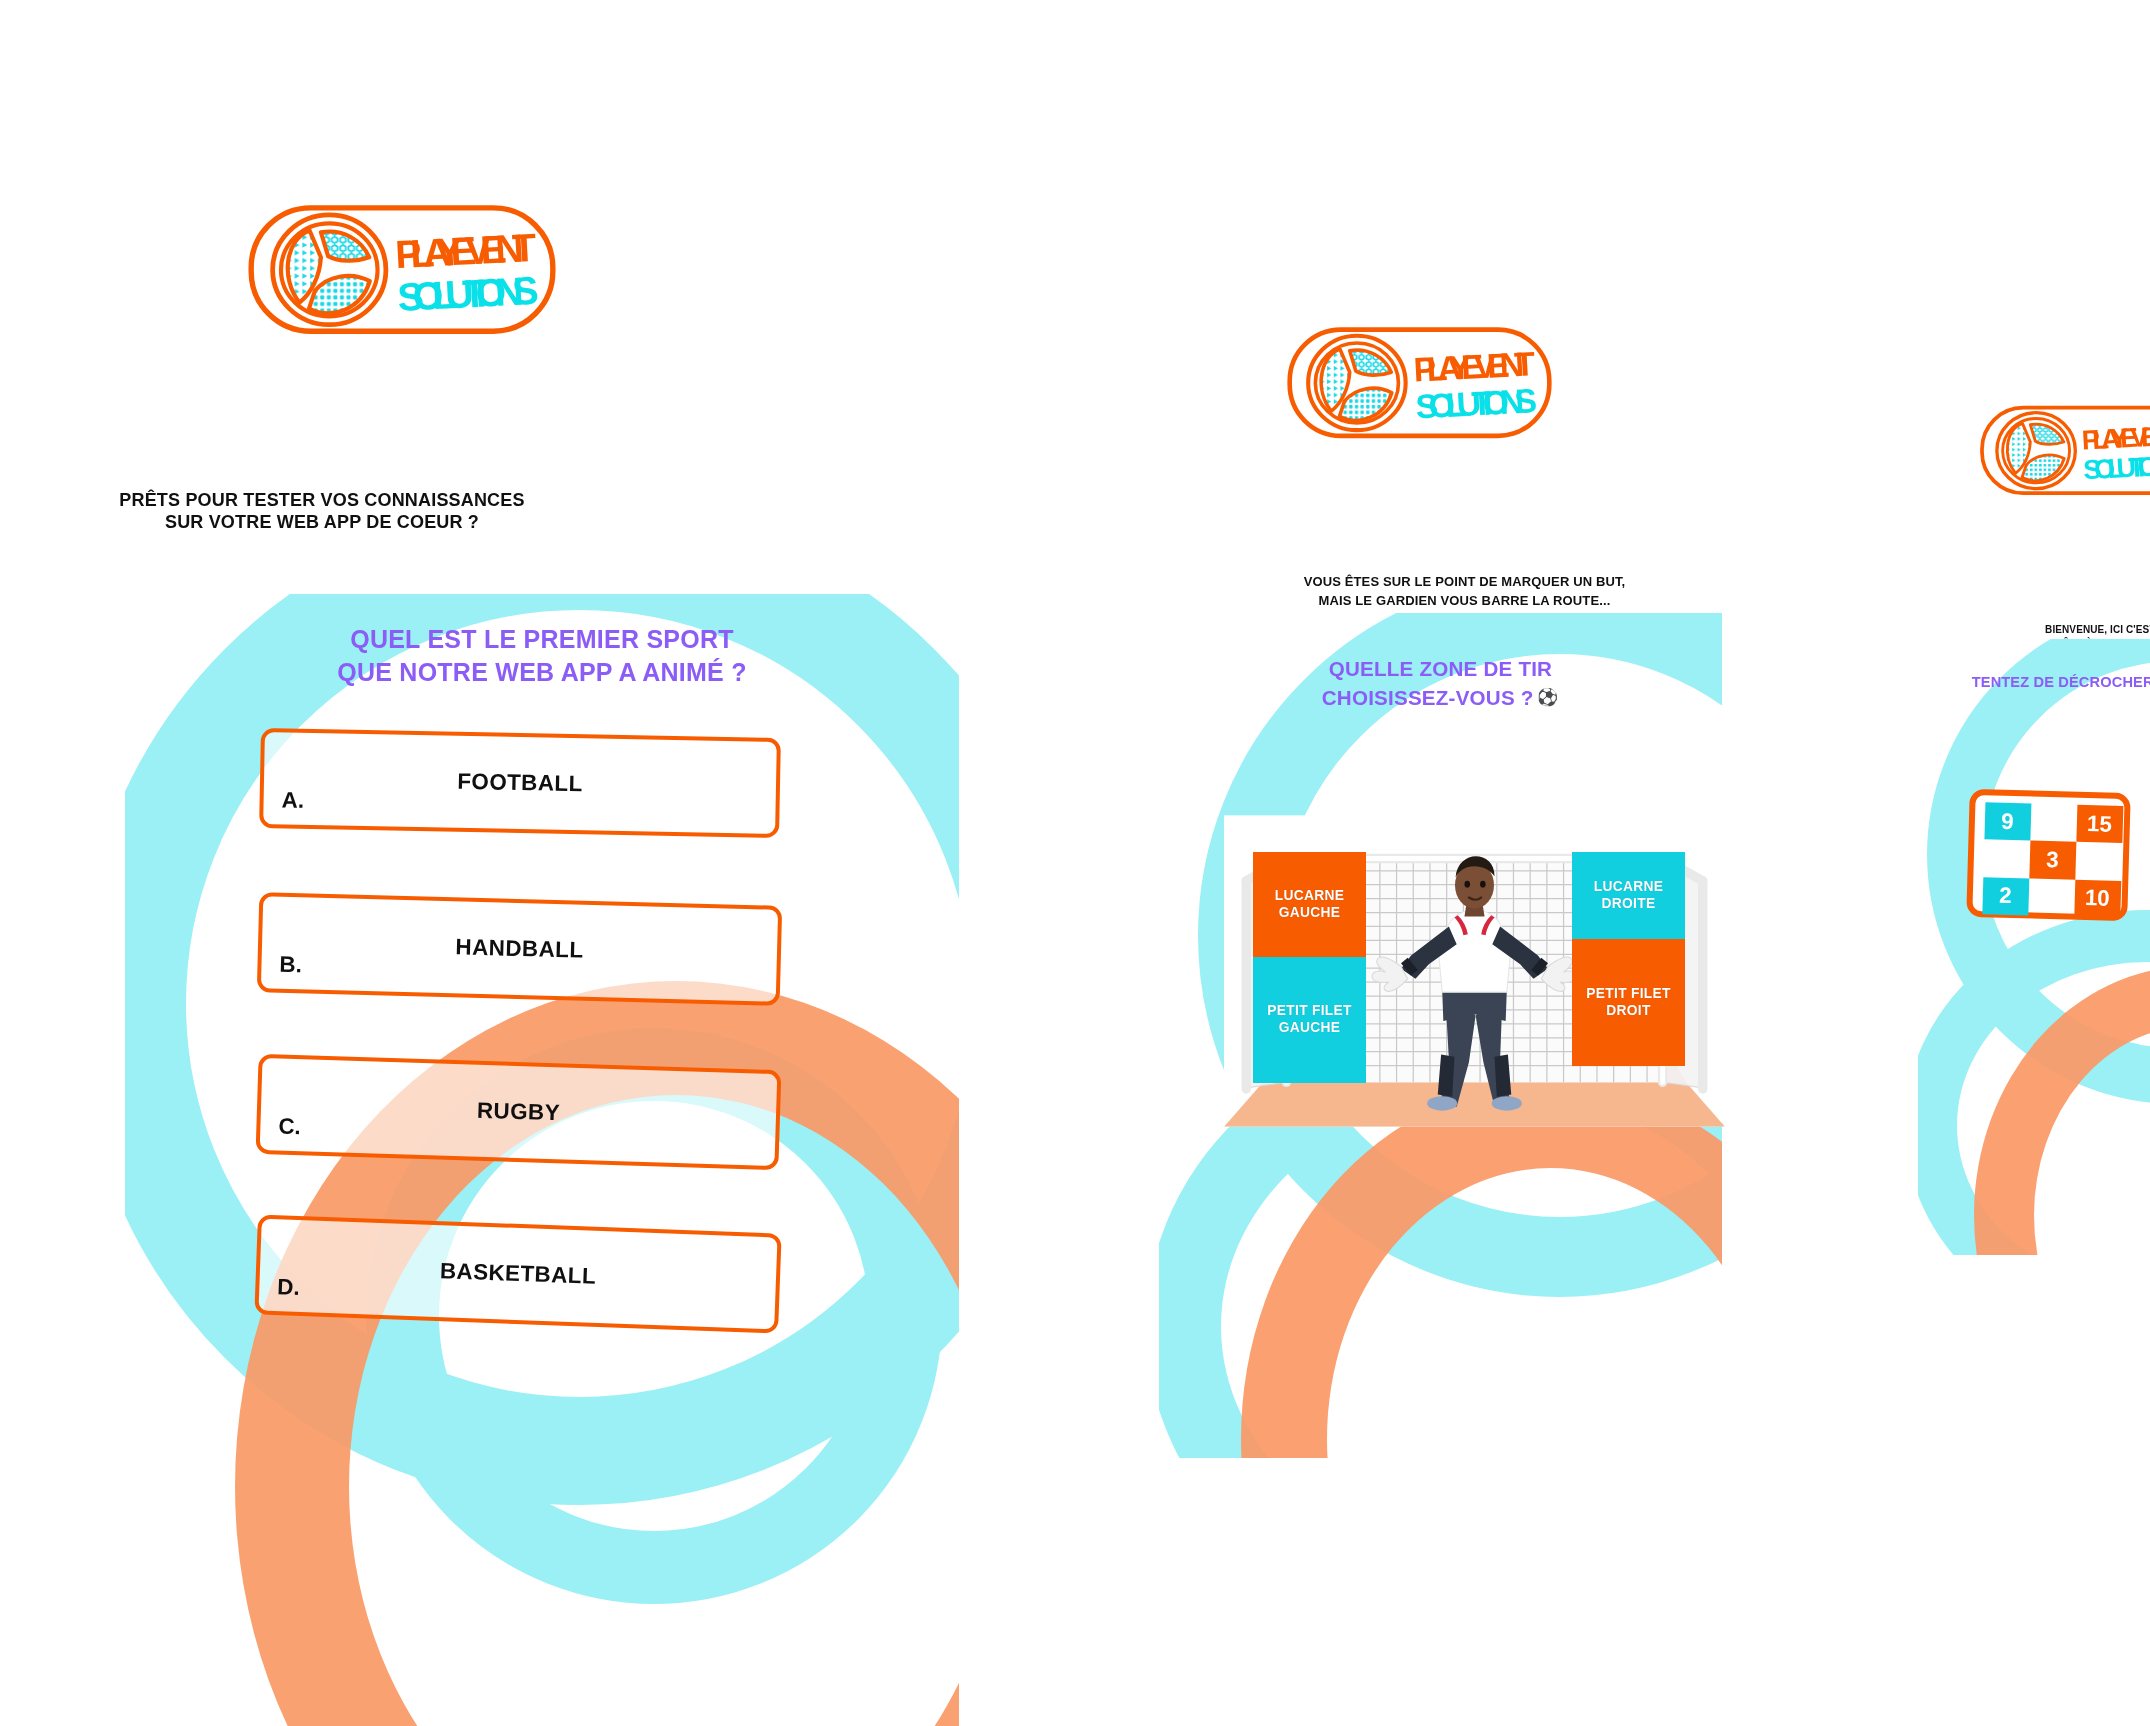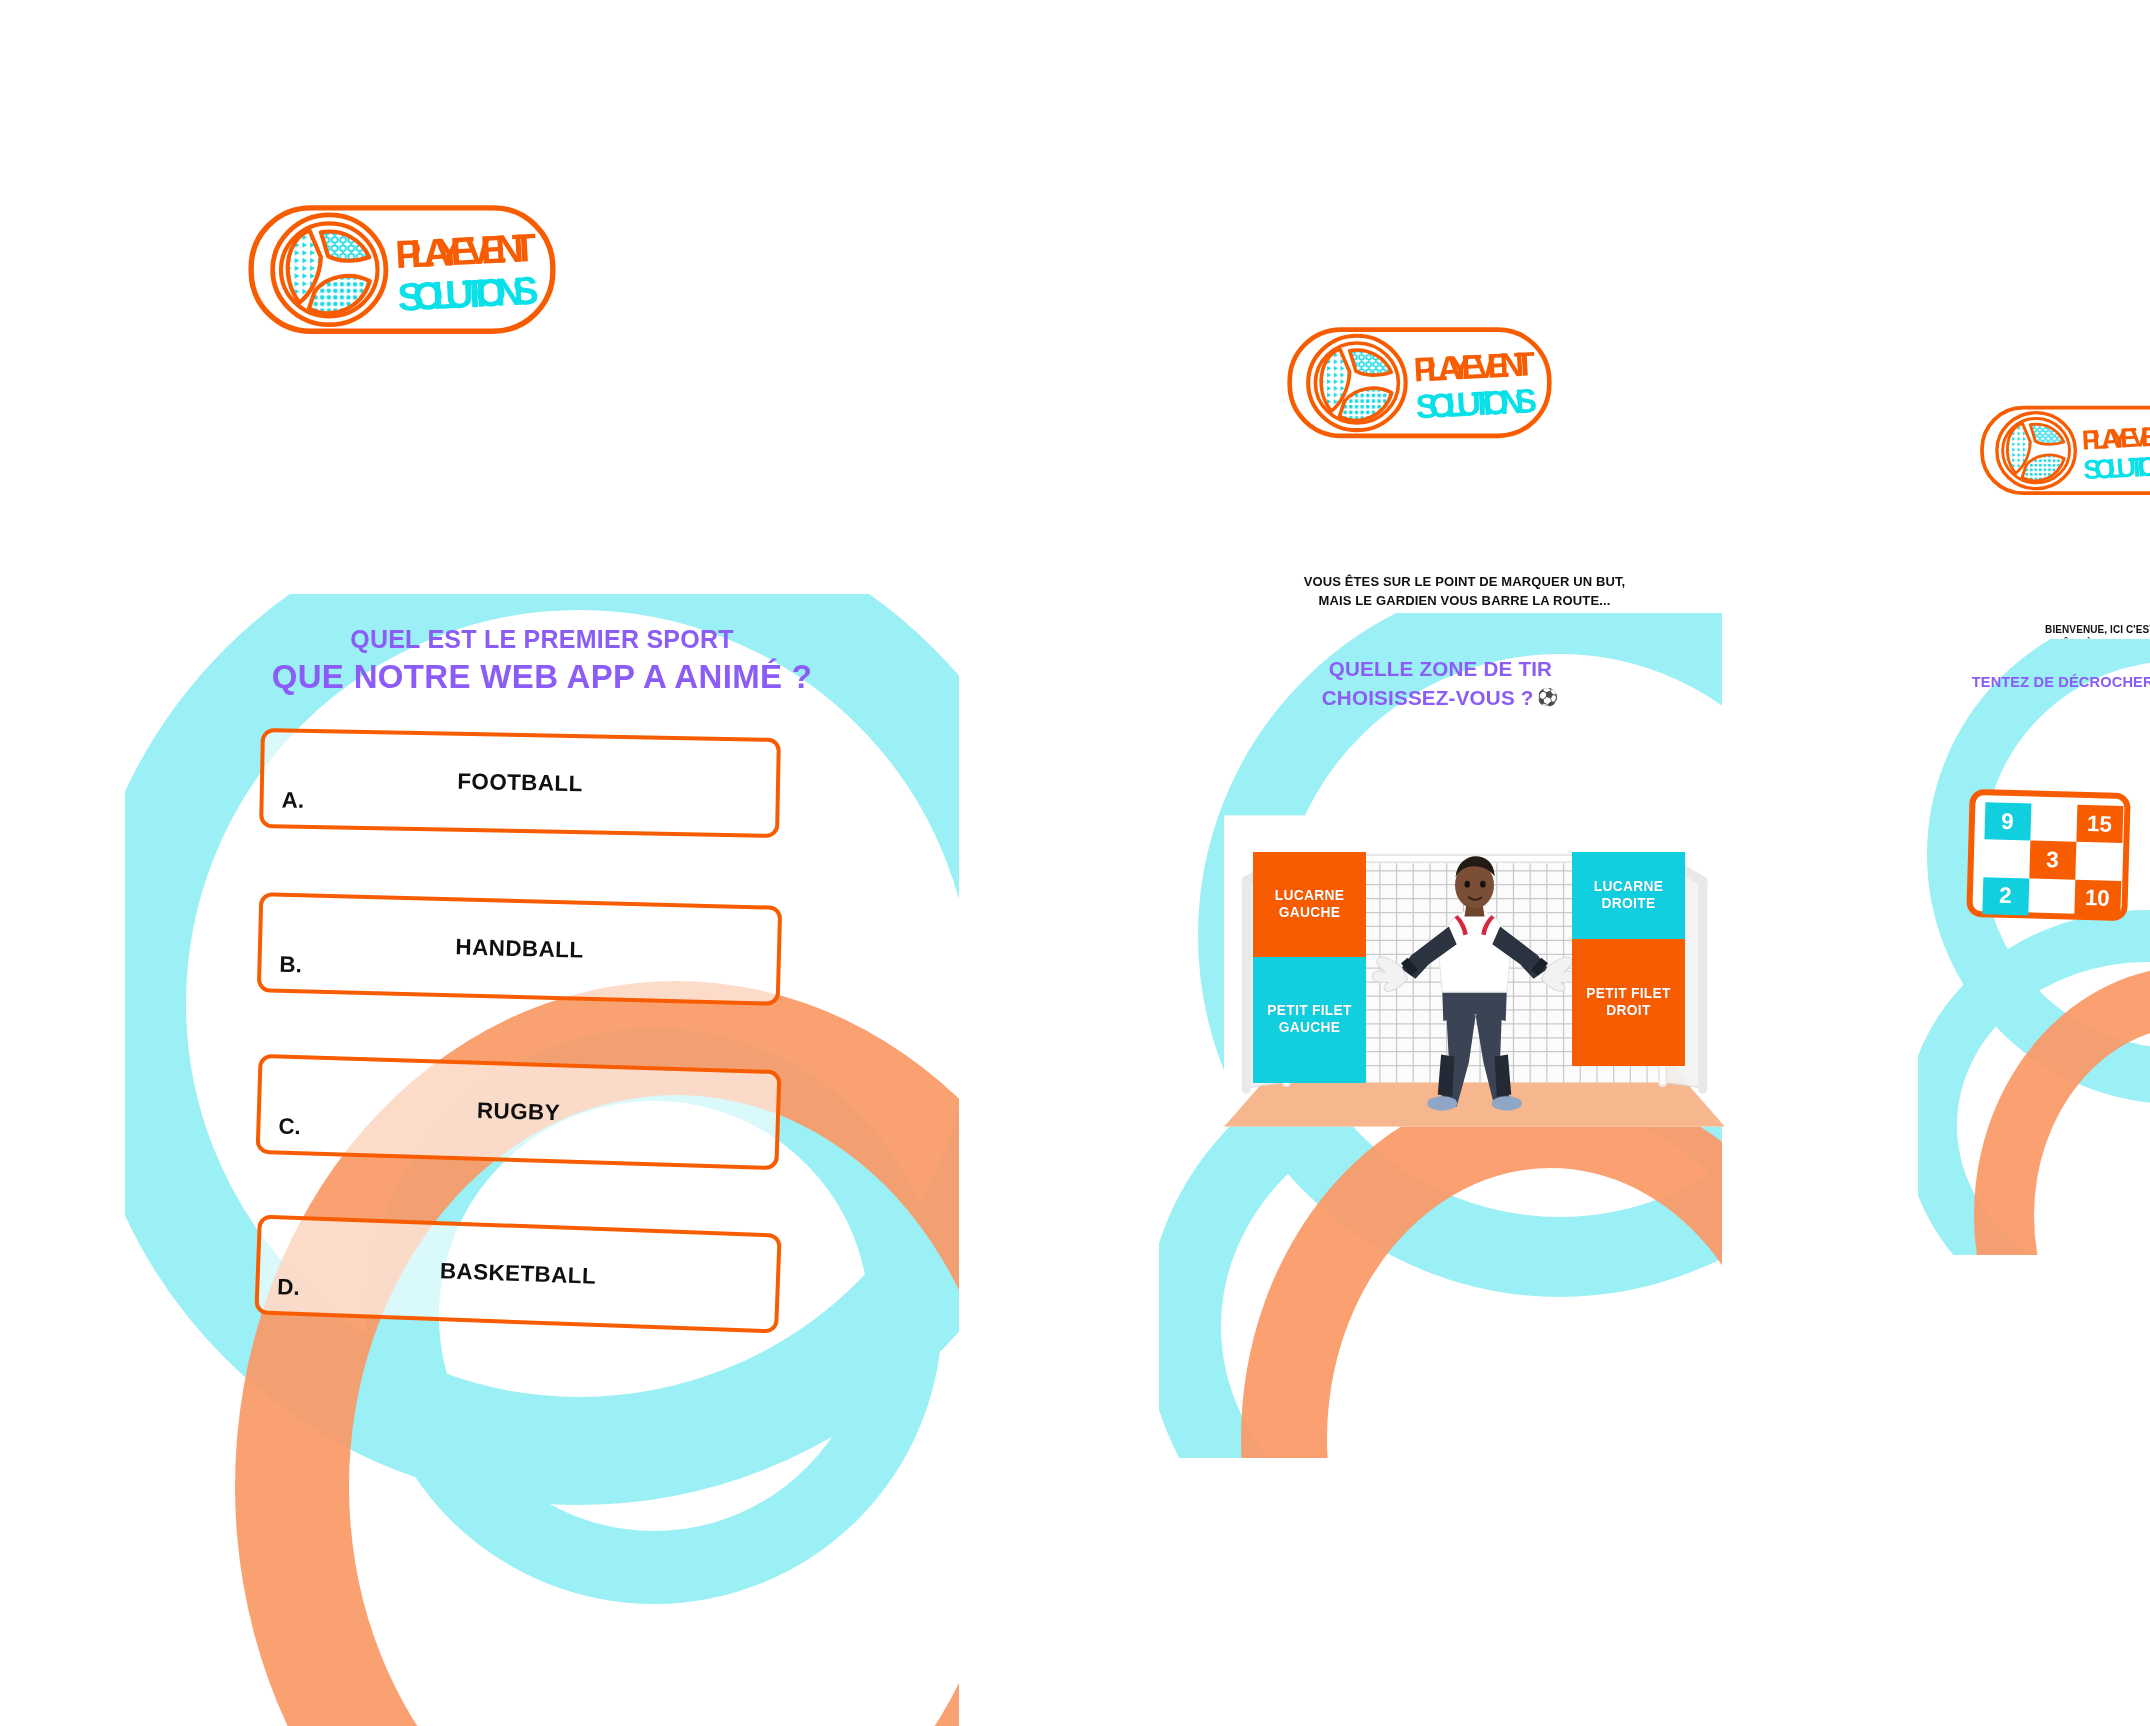--- a/index.html
+++ b/index.html
@@ -229,33 +229,36 @@
 </svg>
 
 <div class="screen" style="left:0;top:0;width:1032px;height:1727px;">
 
   <div class="logo" style="position:absolute;left:247px;top:202px;width:310px;height:138px;">
     <svg viewBox="0 0 520 230">
         <use href="#sym-logo"></use>
       </svg>
   </div>
 
+  <div class="kicker" style="position:absolute;left:77px;top:490px;width:490px;
+              font-size:18px;white-space:pre-line;">PRÊTS POUR TESTER VOS CONNAISSANCES
+SUR VOTRE WEB APP DE COEUR ?</div>
 
   <div class="panel" style="left:125px;top:594px;width:834px;height:1133px;">
 
     <div class="ring" style="left:-47px;top:-92px;width:787px;height:787px;
                 border-width:108px;border-color:#9BF0F5;opacity:1;"></div>
     <div class="ring" style="left:241px;top:434px;width:430px;height:430px;
                 border-width:73px;border-color:#9BF0F5;opacity:1;"></div>
     <div class="ring" style="left:110px;top:387px;width:654px;height:783px;
                 border-width:114px;border-color:#FA9966;opacity:.92;"></div>
   </div>
 
   <div class="qtitle" style="position:absolute;left:125px;top:624px;width:834px;font-size:25px;">QUEL EST LE PREMIER SPORT</div>
-  <div class="qtitle" style="position:absolute;left:125px;top:657px;width:834px;font-size:33px;">QUE NOTRE WEB APP A ANIMÉ ?</div>
+  <div class="qtitle" style="position:absolute;left:125px;top:657px;width:834px;font-size:25px;">QUE NOTRE WEB APP A ANIMÉ ?</div>
 
   <div class="opt" style="left:260px;top:733px;width:520px;height:100px;transform:rotate(1.1deg);">
     <span class="letter" style="font-size:22.4px;">A.</span>
     <span class="lbl" style="font-size:22.4px;">FOOTBALL</span>
   </div>
 
   <div class="opt" style="left:258px;top:899px;width:523px;height:100px;transform:rotate(1.5deg);">
     <span class="letter" style="font-size:22.4px;">B.</span>
     <span class="lbl" style="font-size:22.4px;">HANDBALL</span>
   </div>

